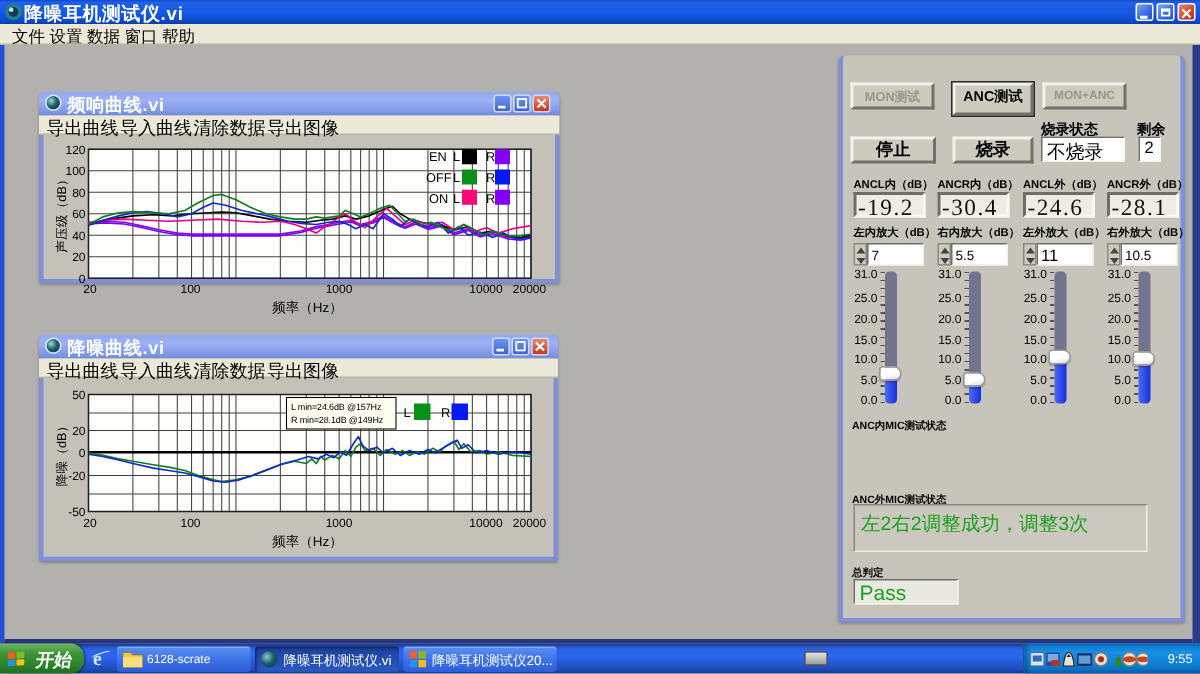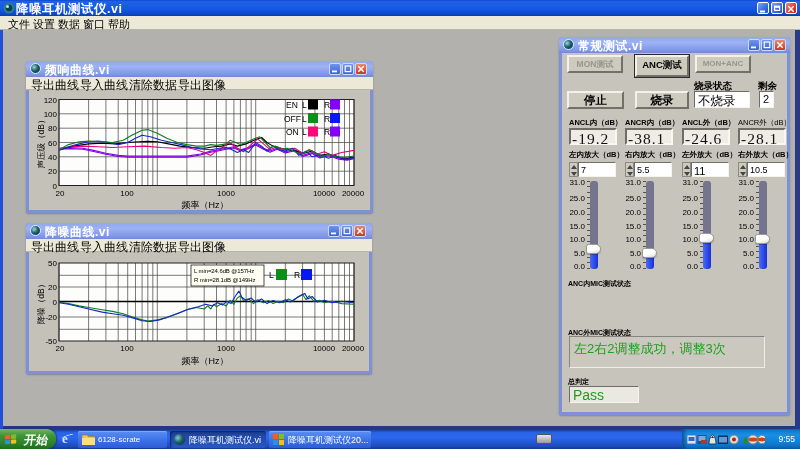--- a/index.html
+++ b/index.html
@@ -13,21 +13,21 @@
 .cbtn{position:absolute;width:12px;height:12px;border:1px solid #fff;border-radius:2px;top:2px}
 .cblue{background:linear-gradient(135deg,#7da4f2 0%,#3b6ae0 60%,#2450c0 100%)}
 .cred{background:linear-gradient(135deg,#ea8972 0%,#d74324 60%,#b03010 100%)}
 
 .win{position:absolute;border:3px solid #7d90d8;border-top:none;border-radius:4px 4px 2px 2px;background:#c3c1b8;box-shadow:0 1px 2px rgba(0,0,0,.25)}
 .wtitle{position:absolute;left:-3px;top:0;height:16px;border-radius:4px 4px 0 0;background:linear-gradient(180deg,#92a7ec 0%,#9db1f4 35%,#8099e8 80%,#7288d8 100%);color:#fff;font-size:12px;font-weight:bold;letter-spacing:0.5px}
 .wicon{position:absolute;left:4px;top:2px;width:11px;height:11px;border-radius:50%;background:radial-gradient(circle at 35% 35%,#9fd8d8 0%,#1a5f6a 45%,#0a2a44 100%);border:1px solid #dfe8f8}
 .wtxt{position:absolute;left:19px;top:1px;white-space:nowrap}
 .wbtn{position:absolute;top:2px;width:12px;height:12px;border:1px solid #cfd9f6;border-radius:2px;color:#fff;font-size:9px;line-height:10px;text-align:center}
 .wmenu{position:absolute;left:-3px;top:16px;height:13px;background:#ece9d8;border-bottom:1px solid #b9b6a8;font-size:12px;color:#000;white-space:nowrap}
-#win1{left:26px;top:61px;width:347px;height:152px}
+#win1{left:26px;top:61px;width:347px;height:128px}
 #win2{left:26px;top:223px;width:346px;height:151px}
 #win3{left:559px;top:37px;width:231px;height:378px;background:#c6c4bb}
 
 .btn3d{position:absolute;background:#cdcabe;border-top:2px solid #f2f1ea;border-left:2px solid #f2f1ea;border-right:2px solid #71706a;border-bottom:2px solid #71706a;font-size:9px;font-weight:bold;text-align:center;color:#000}
 .btn3d.gray{color:#98978d}
 .sunk{position:absolute;background:#fff;border-top:1px solid #6e6d67;border-left:1px solid #6e6d67;border-right:1px solid #f4f3ec;border-bottom:1px solid #f4f3ec}
 .lbl{position:absolute;font-size:8px;color:#000;white-space:nowrap}
 .bignum{position:absolute;background:#eeece4;border-top:2px solid #6e6d67;border-left:2px solid #6e6d67;border-right:2px solid #f8f7f2;border-bottom:2px solid #f8f7f2;font-size:15.5px;color:#111;padding-left:1px;letter-spacing:1px;font-family:"Liberation Serif",serif}
 .statbox{position:absolute;left:10px;width:196px;height:32px;background:#cbc8bf;border-top:1px solid #85847e;border-left:1px solid #85847e;border-right:1px solid #eeede6;border-bottom:1px solid #eeede6;color:#1ea11e;font-size:13px;padding:3px 0 0 4px}
 .scale{position:absolute;font-size:8px;color:#000;text-align:right;width:18px}
@@ -268,49 +268,36 @@
     <g font-size="8.5" fill="#000">
       <text x="269" y="278">L</text>
         <rect x="276" y="269" width="11" height="11" fill="#089018"></rect>
         <text x="294" y="278">R</text>
         <rect x="301" y="269" width="11" height="11" fill="#0818f0"></rect>
     </g>
   </svg>
 </div>
 
 <div class="win" id="win3">
-  <div class="wtitle" style="width:231px">
-    <div class="wicon"></div>
-      <span class="wtxtx wtxt">常规测试.vi</span>
-    <div class="wbtn" style="left:189px;background:linear-gradient(180deg,#6f94ee,#3d65d2)"><svg width="10" height="10" viewBox="0 0 10 10">
-          <rect x="2" y="6.5" width="5" height="1.8" fill="#fff"></rect>
-        </svg></div>
-    <div class="wbtn" style="left:202px;background:linear-gradient(180deg,#6f94ee,#3d65d2)"><svg width="10" height="10" viewBox="0 0 10 10">
-          <rect x="2.2" y="2" width="5.6" height="5.6" fill="none" stroke="#fff" stroke-width="1.2"></rect>
-        </svg></div>
-    <div class="wbtn" style="left:215px;background:linear-gradient(180deg,#e88a70,#cc3618)"><svg width="10" height="10" viewBox="0 0 10 10">
-          <path d="M2.3 2.3L7.7 7.7M7.7 2.3L2.3 7.7" stroke="#fff" stroke-width="1.5"></path>
-        </svg></div>
-  </div>
   <div class="btn3d gray" style="left:5px;top:18px;width:56px;height:18px;line-height:15px;font-size:8.5px">MON测试</div>
   <div class="btn3d" style="left:73px;top:18px;width:54px;height:22px;line-height:15px;outline:1px solid #2a2a2a;font-size:9.5px">ANC测试</div>
   <div class="btn3d gray" style="left:133px;top:18px;width:56px;height:18px;line-height:14px;font-size:8px">MON+ANC</div>
   <div class="lbl" style="left:132px;top:43px;font-weight:bold;font-size:9.5px">烧录状态</div>
   <div class="lbl" style="left:196px;top:43px;font-weight:bold;font-size:9.5px">剩余</div>
   <div class="btn3d" style="left:5px;top:54px;width:57px;height:18px;line-height:15px;font-size:11.5px">停止</div>
   <div class="btn3d" style="left:73px;top:54px;width:54px;height:18px;line-height:15px;font-size:11.5px">烧录</div>
   <div class="sunk" style="left:132px;top:54px;width:56px;height:17px;font-size:12.5px;padding:1px 0 0 3px">不烧录</div>
   <div class="sunk" style="left:197px;top:54px;width:15px;height:17px;font-size:11px;padding:1px 0 0 3px">2</div>
 
   <div class="lbl" style="left:7px;top:81px;font-weight:bold;font-size:7.5px">ANCL内（dB）</div>
   <div class="lbl" style="left:63px;top:81px;font-weight:bold;font-size:7.5px">ANCR内（dB）</div>
   <div class="lbl" style="left:120px;top:81px;font-weight:bold;font-size:7.5px">ANCL外（dB）</div>
-  <div class="lbl" style="left:176px;top:81px;font-weight:normal;font-size:7.5px">ANCR外（dB）</div>
+  <div class="lbl" style="left:176px;top:81px;font-weight:bold;font-size:7.5px">ANCR外（dB）</div>
   <div class="bignum" style="left:7px;top:91px;width:48px;height:17px">-19.2</div>
-  <div class="bignum" style="left:63px;top:91px;width:48px;height:17px">-38.1</div>
+  <div class="bignum" style="left:63px;top:91px;width:48px;height:17px">-30.4</div>
   <div class="bignum" style="left:120px;top:91px;width:48px;height:17px">-24.6</div>
   <div class="bignum" style="left:176px;top:91px;width:48px;height:17px">-28.1</div>
 
   <div class="lbl" style="left:7px;top:113px;font-weight:bold;font-size:7.5px">左内放大（dB）</div>
   <div class="lbl" style="left:63px;top:113px;font-weight:bold;font-size:7.5px">右内放大（dB）</div>
   <div class="lbl" style="left:120px;top:113px;font-weight:bold;font-size:7.5px">左外放大（dB）</div>
   <div class="lbl" style="left:176px;top:113px;font-weight:bold;font-size:7.5px">右外放大（dB）</div>
   <div class="spin" style="left:7px;top:125px">
       <span style="display:block;margin:2px auto 0;width:0;height:0;border-left:3px solid transparent;border-right:3px solid transparent;border-bottom:4px solid #444"></span>
       <span style="display:block;margin:3px auto 0;width:0;height:0;border-left:3px solid transparent;border-right:3px solid transparent;border-top:4px solid #444"></span>

